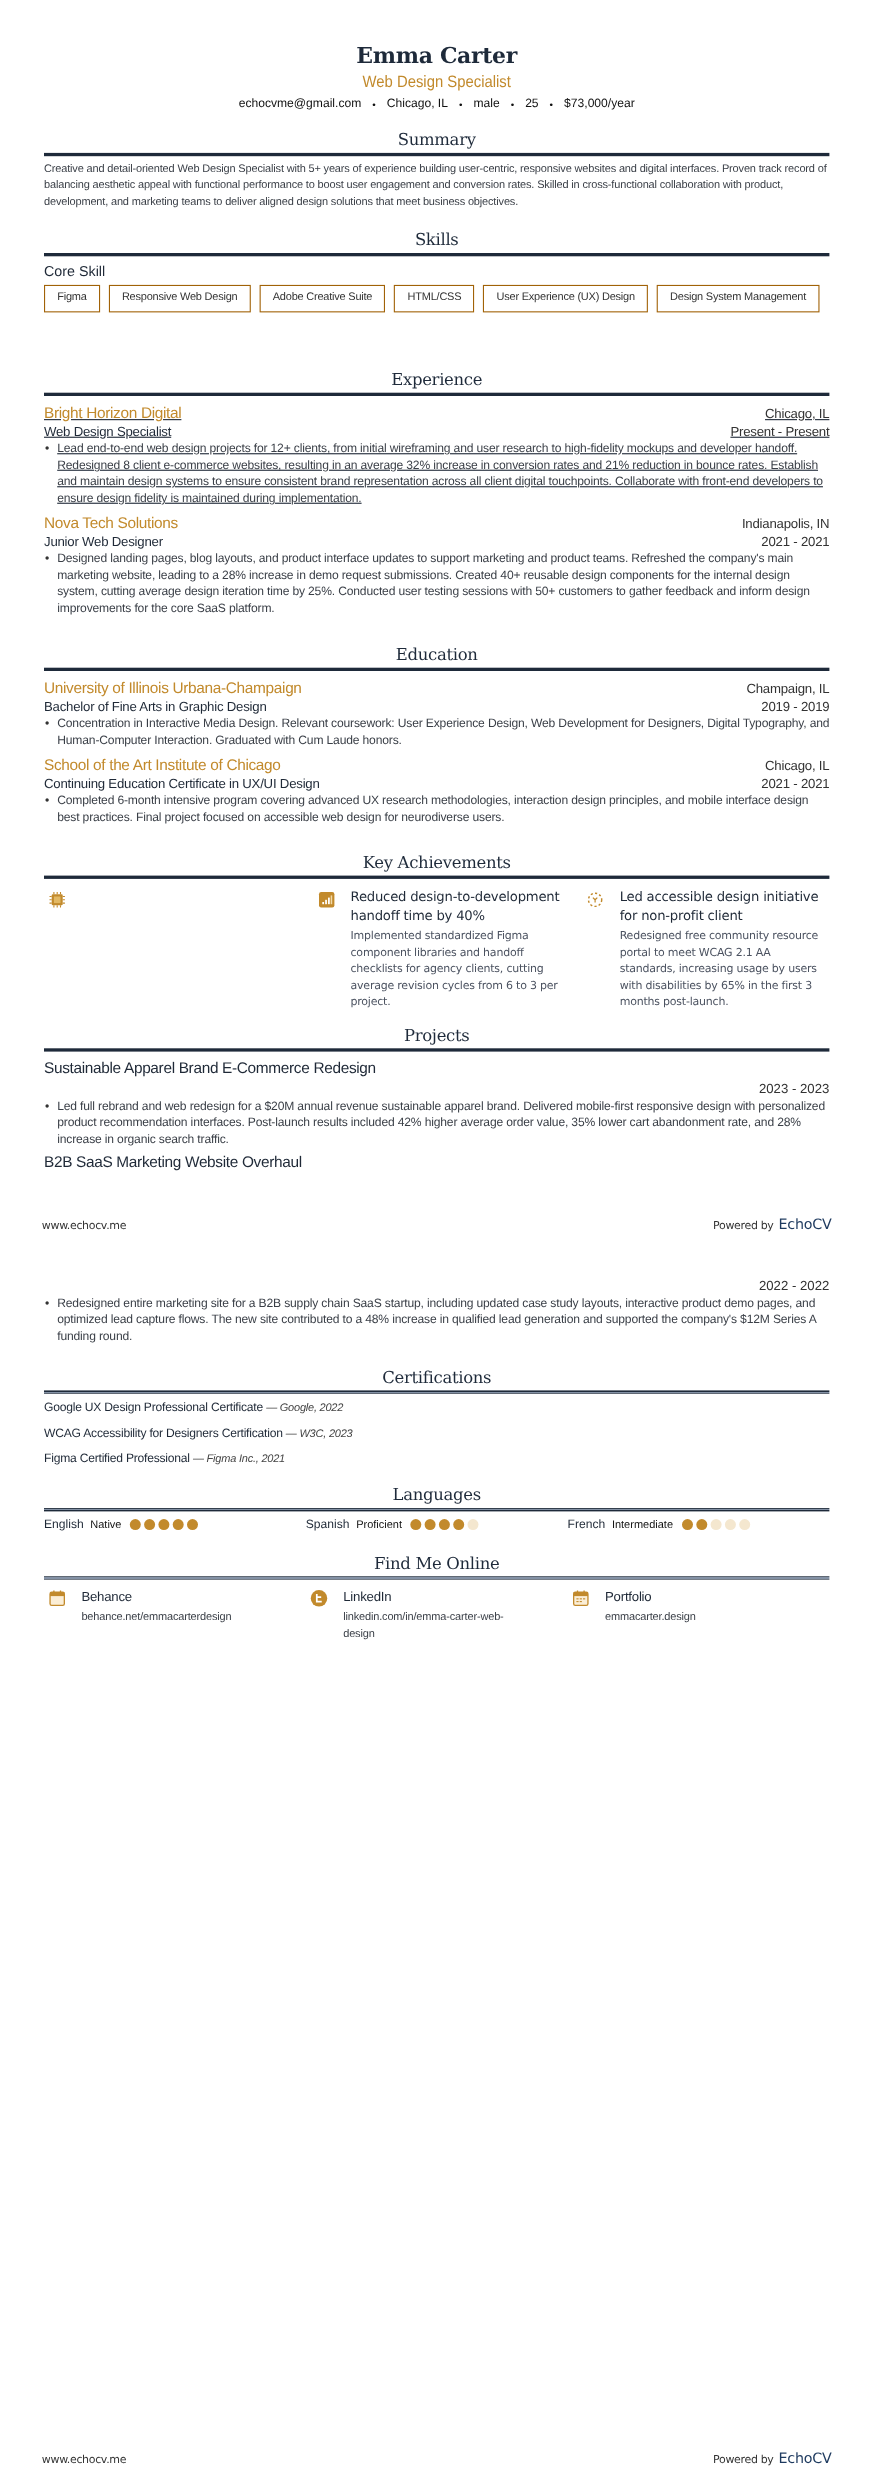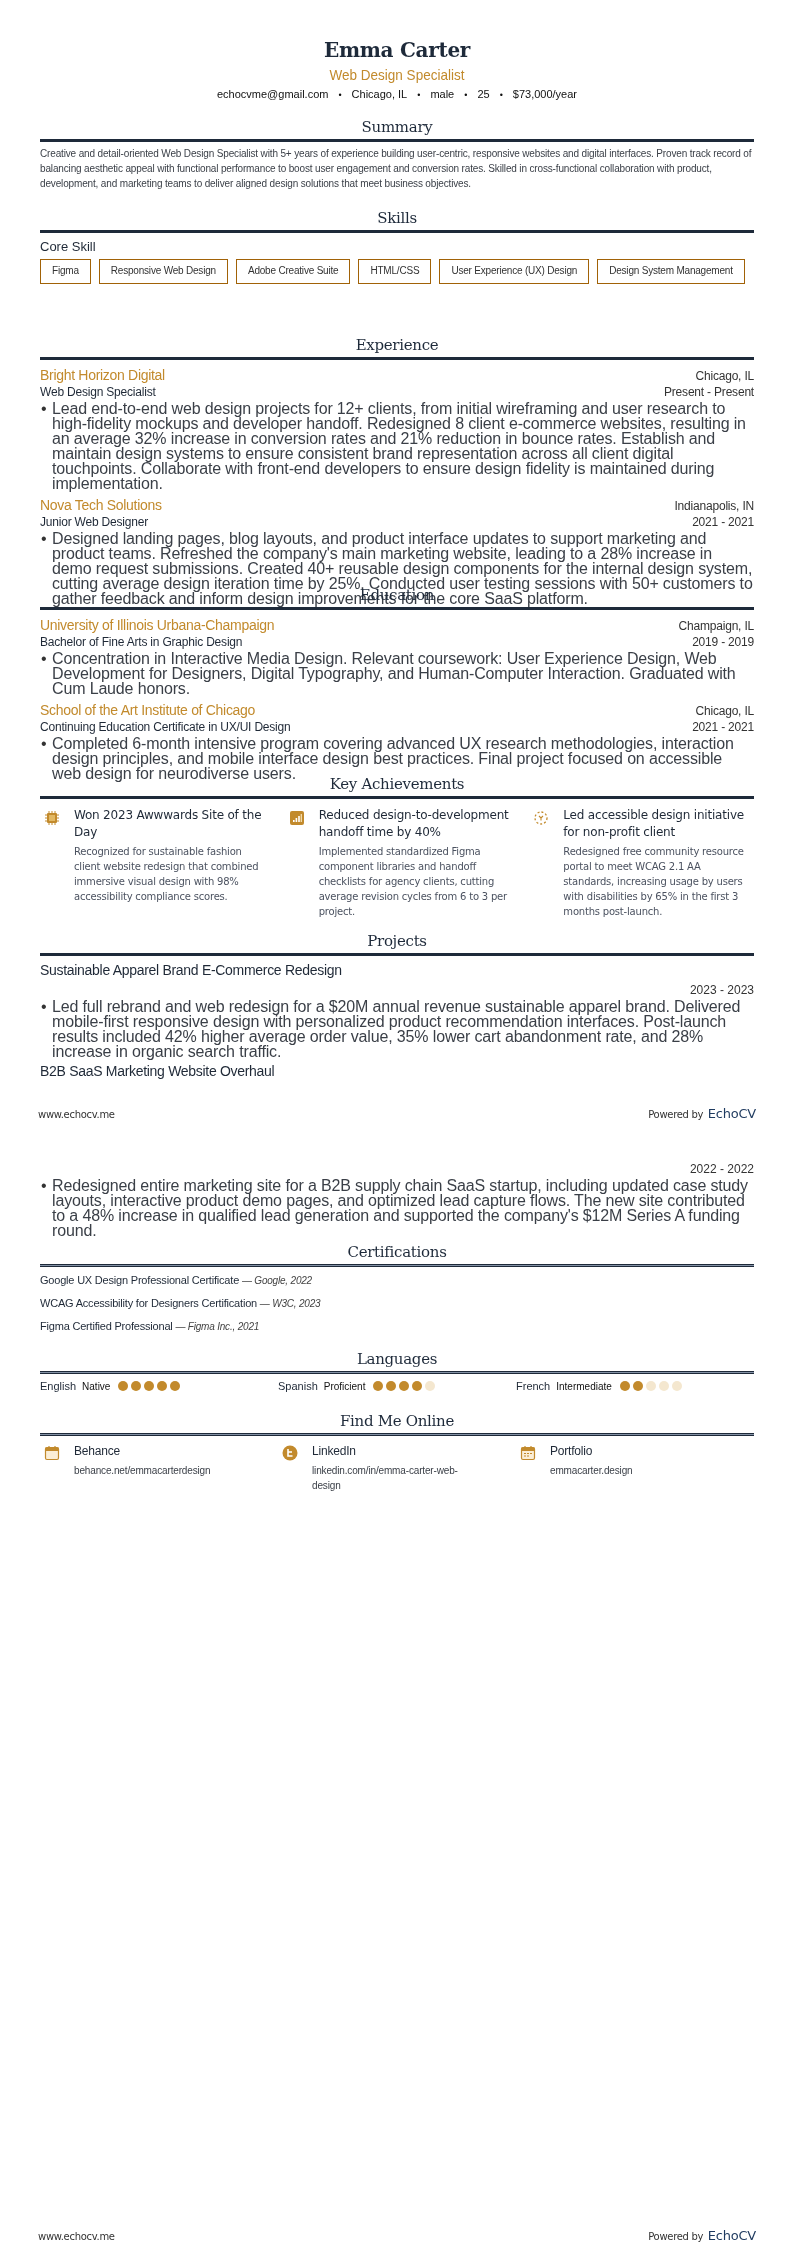--- a/index.html
+++ b/index.html
@@ -22,21 +22,21 @@
   .para { font-size: 10px; line-height: 15px; color: #3a3f47; letter-spacing: -0.15px; }
 
   .chip-row { display: flex; flex-wrap: wrap; gap: 8px 8px; margin-top: 5px; }
   .chip { border: 1px solid #a16207; font-size: 10px; color: #333; padding: 5px 11px 6px; line-height: 12px; letter-spacing: -0.2px; }
 
   .entry-head { display: flex; justify-content: space-between; align-items: baseline; }
   .org { font-size: 14px; color: #c28a2c; letter-spacing: -0.3px; }
   .role { font-size: 12px; color: #1f2937; letter-spacing: -0.2px; }
   .meta { font-size: 12px; color: #333; letter-spacing: -0.2px; }
   .bullets { list-style: none; margin-top: 2px; }
-  .bullets li { position: relative; padding-left: 12px; font-size: 16px; line-height: 15px; color: #3a3f47; letter-spacing: -0.15px; }
+  .bullets li { position: relative; padding-left: 12px; font-size: 11px; line-height: 15px; color: #3a3f47; letter-spacing: -0.15px; }
   .bullets li::before { content: "•"; position: absolute; left: 1px; top: 0; color: #333; }
 
   .ach-grid { display: flex; gap: 20px; margin-top: 8px; }
   .ach { flex: 1; display: flex; gap: 14px; }
   .ach .ic { width: 16px; height: 16px; flex: 0 0 16px; margin-top: 3px; margin-left: 4px; }
   .ach .t { font-family: "DejaVu Sans", sans-serif; font-size: 12px; color: #1f2937; line-height: 17px; letter-spacing: -0.2px; }
   .ach .d { font-family: "DejaVu Sans", sans-serif; font-size: 10px; color: #4b5260; line-height: 15px; margin-top: 3px; letter-spacing: -0.2px; }
 
   .proj-title { font-size: 14px; color: #1f2937; letter-spacing: -0.3px; }
   .proj-date { text-align: right; font-size: 12px; color: #333; }
@@ -99,21 +99,21 @@
     <span class="chip">HTML/CSS</span>
     <span class="chip">User Experience (UX) Design</span>
     <span class="chip">Design System Management</span>
   </div>
 </section>
 
 <section class="page cond" style="top:336px;">
   <div class="sec-title">Experience</div>
   <div class="sec-rule"></div>
 
-  <div style="margin-top:7px;">
+  <div style="margin-top:7px;text-decoration:underline;">
     <div class="entry-head">
       <span class="org">Bright Horizon Digital</span>
       <span class="meta">Chicago, IL</span>
     </div>
     <div class="entry-head" style="margin-top:2px;">
       <span class="role">Web Design Specialist</span>
       <span class="meta">Present - Present</span>
     </div>
     <ul class="bullets">
       <li>Lead end-to-end web design projects for 12+ clients, from initial wireframing and user research to high-fidelity mockups and developer handoff. Redesigned 8 client e-commerce websites, resulting in an average 32% increase in conversion rates and 21% reduction in bounce rates. Establish and maintain design systems to ensure consistent brand representation across all client digital touchpoints. Collaborate with front-end developers to ensure design fidelity is maintained during implementation.</li>
@@ -184,24 +184,20 @@
             <line x1="8" y1="13" x2="8" y2="15"></line>
             <line x1="11" y1="13" x2="11" y2="15"></line>
           <line x1="1" y1="5" x2="3" y2="5"></line>
             <line x1="1" y1="8" x2="3" y2="8"></line>
             <line x1="1" y1="11" x2="3" y2="11"></line>
           <line x1="13" y1="5" x2="15" y2="5"></line>
             <line x1="13" y1="8" x2="15" y2="8"></line>
             <line x1="13" y1="11" x2="15" y2="11"></line>
         </g>
       </svg>
-      <div>
-        <div class="t">Won 2023 Awwwards Site of the Day</div>
-        <div class="d">Recognized for sustainable fashion client website redesign that combined immersive visual design with 98% accessibility compliance scores.</div>
-      </div>
     </div>
     <div class="ach">
       <svg class="ic" viewBox="0 0 16 16">
         <rect x="1" y="1" width="14" height="14" rx="2" fill="#c28a2c"></rect>
         <rect x="4" y="10" width="1.6" height="2" fill="#fff"></rect>
         <rect x="6.6" y="8" width="1.6" height="4" fill="#fff"></rect>
         <rect x="9.2" y="6" width="1.6" height="6" fill="#fff"></rect>
         <rect x="11.6" y="4" width="1.4" height="8" fill="#f1d9a8"></rect>
       </svg>
       <div>

